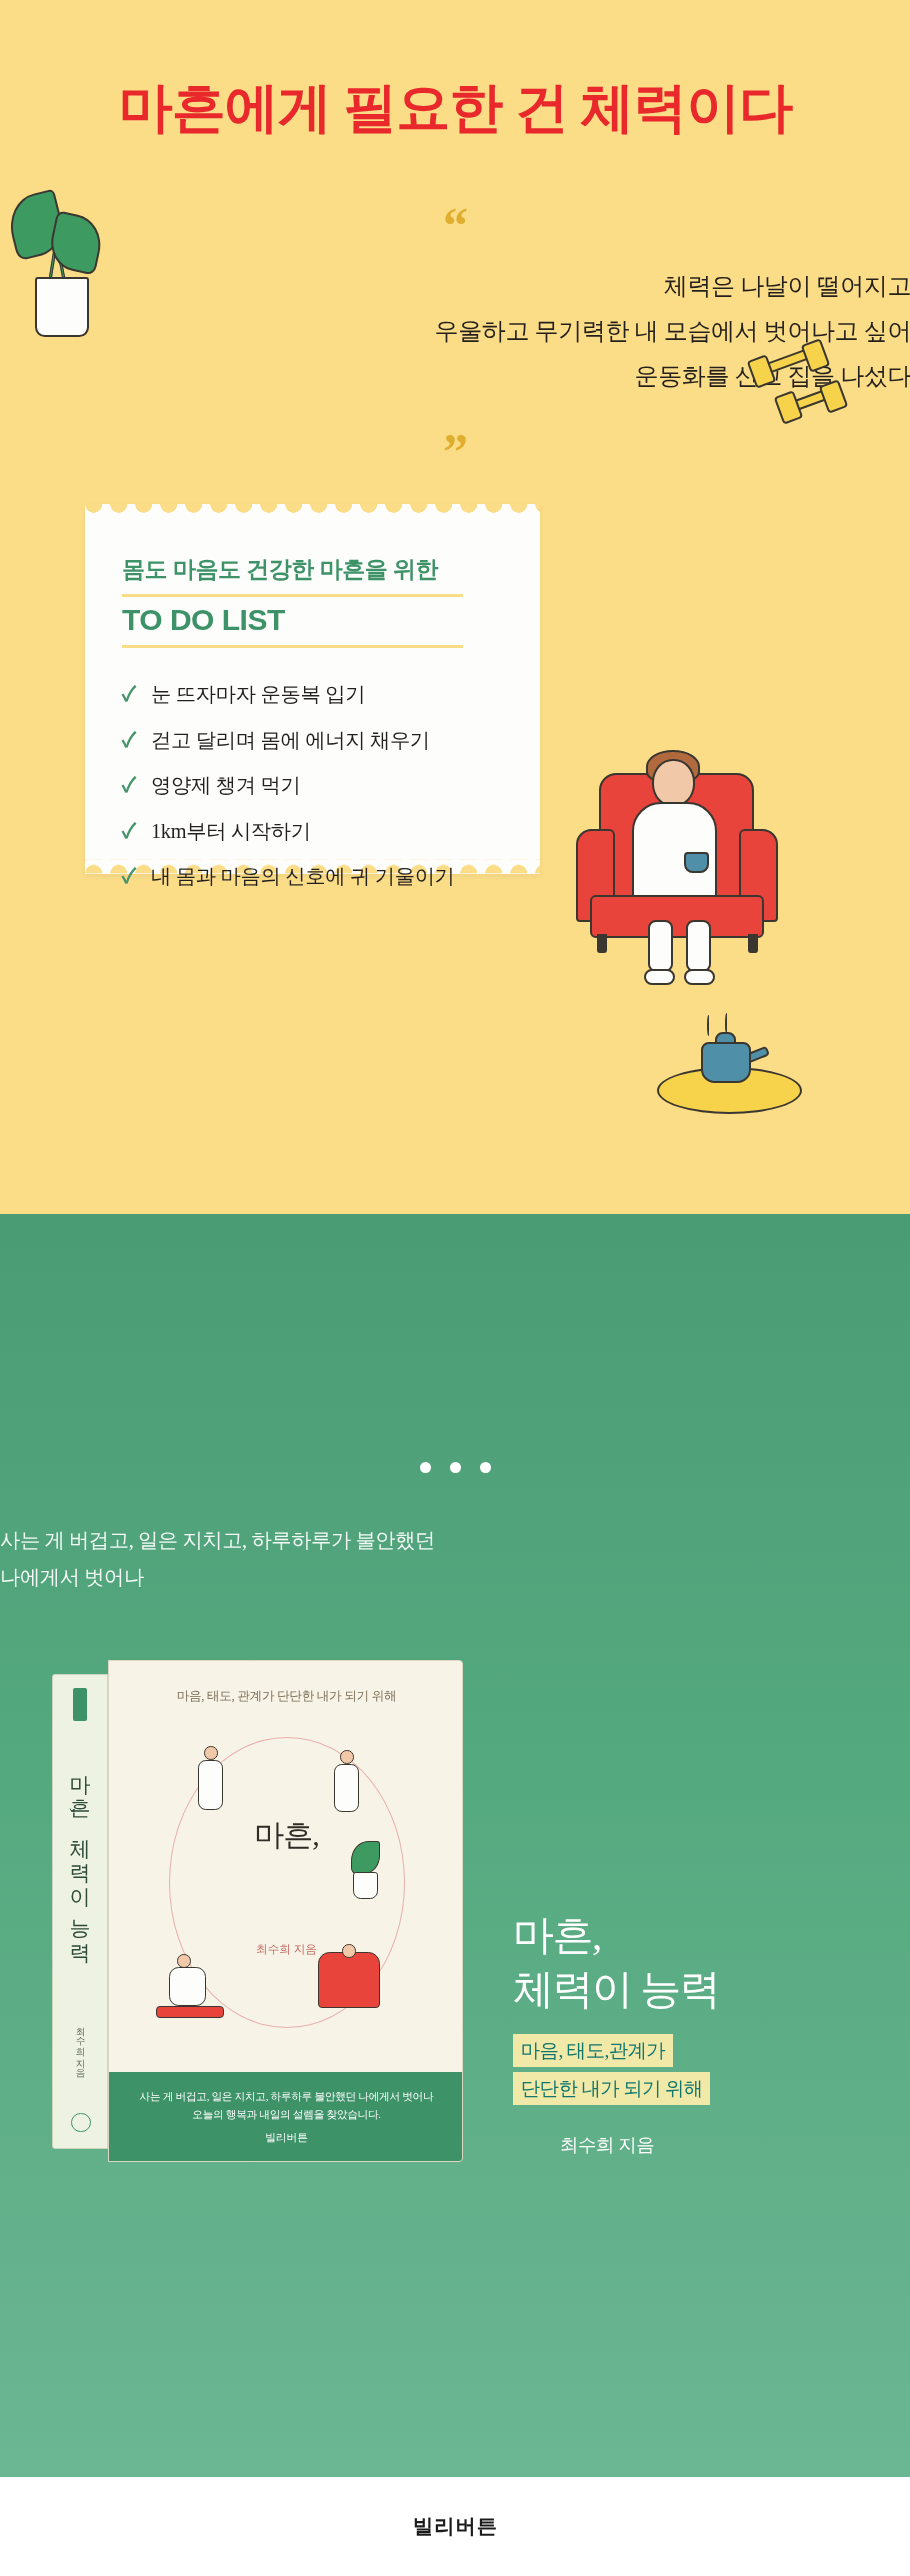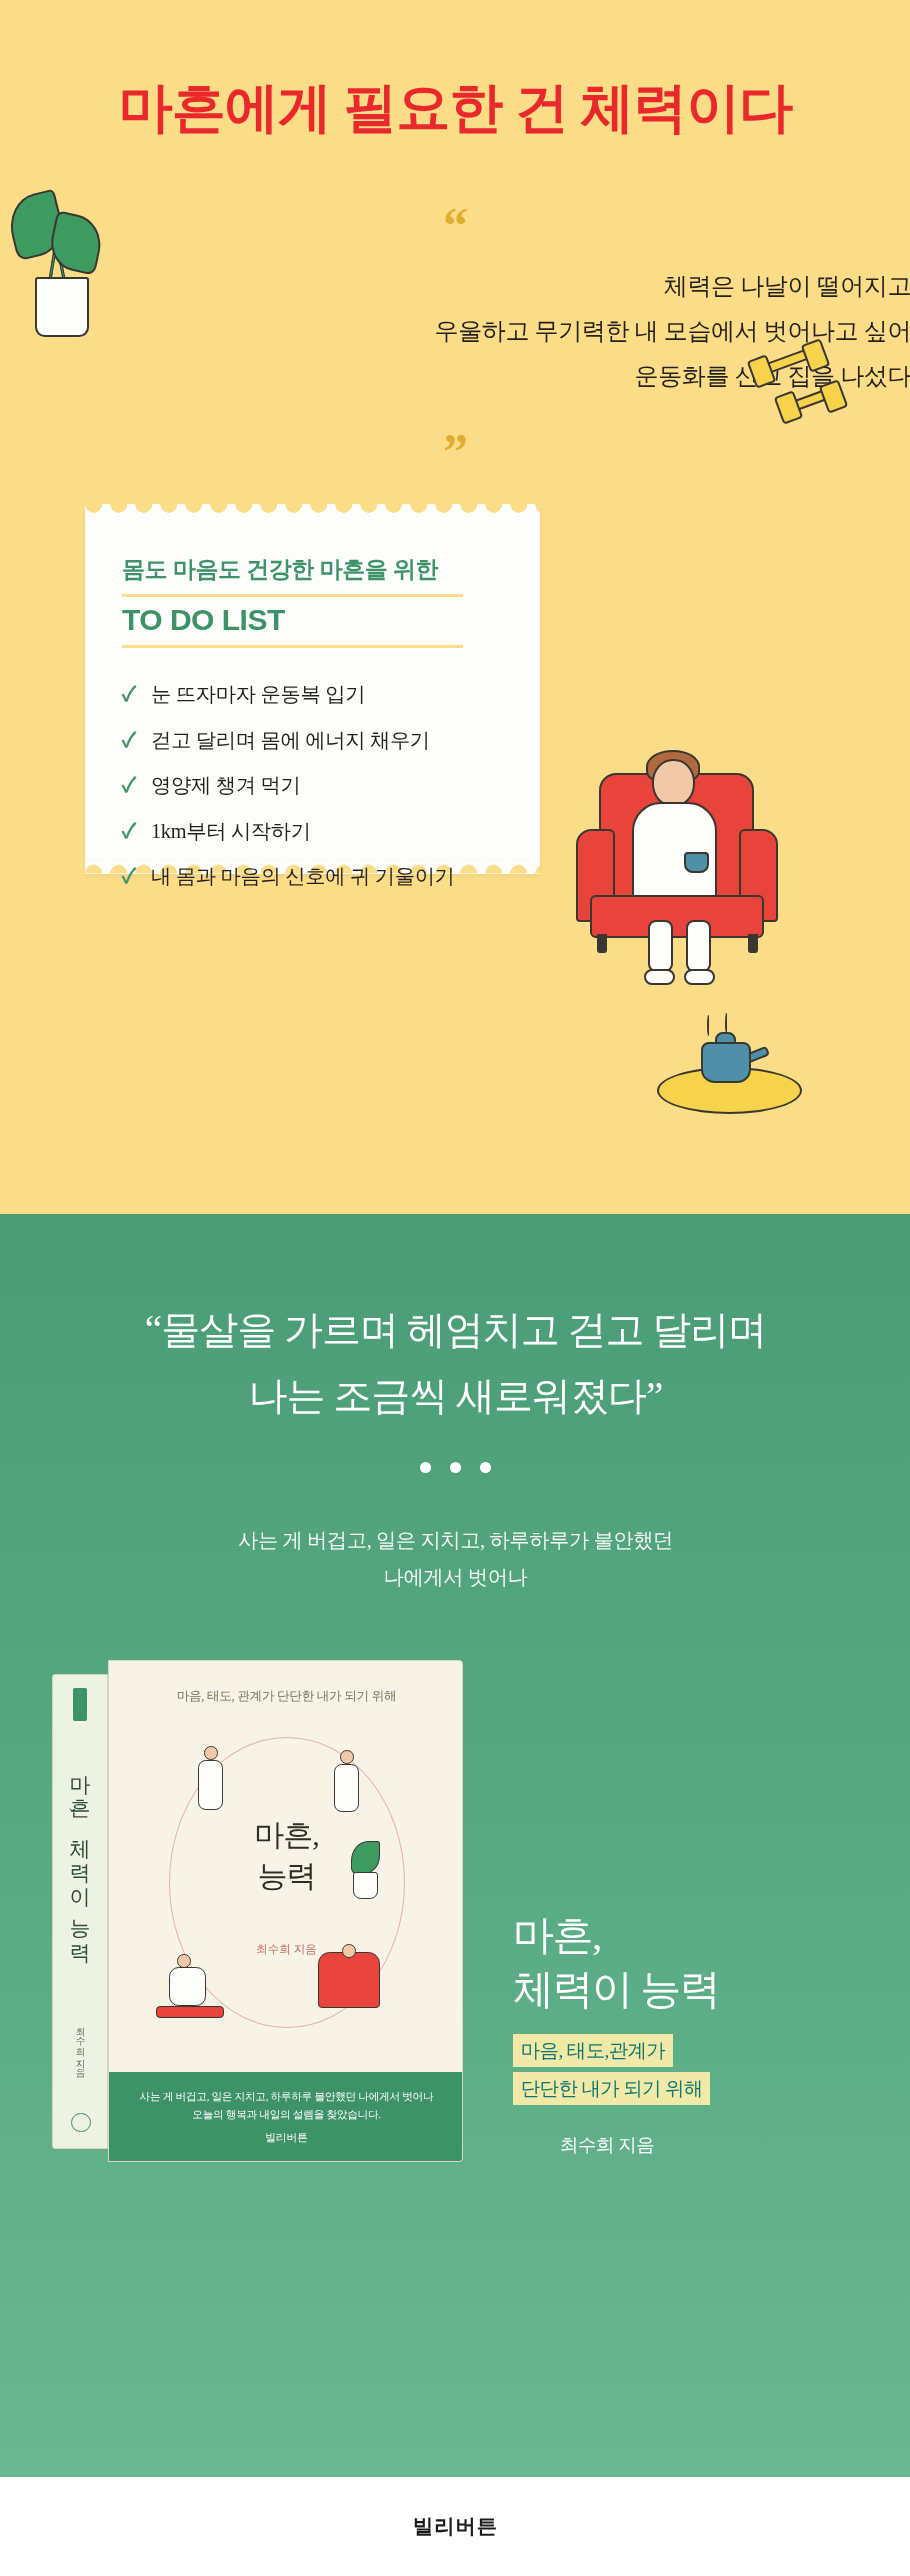--- a/index.html
+++ b/index.html
@@ -274,21 +274,21 @@
     justify-content: center;
     gap: 19.4px;
   }
   .dot { width: 10.7px; height: 10.7px; border-radius: 50%; background: #ffffff; }
 
   .green-sub {
     position: absolute;
     top: 308px;
     left: 0;
     width: 911px;
-    text-align: center;
+    text-align: left;
     color: #f4f9f6;
     font-size: 20.3px;
     line-height: 37px;
     letter-spacing: -0.4px;
   }
 
   
   .book { position: absolute; left: 52px; top: 446px; width: 417px; height: 504px; }
   .book-spine {
     position: absolute; left: 0; top: 13.6px; width: 56px; height: 475px;
@@ -479,24 +479,20 @@
       <div class="rug"></div>
       <div class="teapot-spout"></div>
       <div class="teapot"></div>
       <div class="teapot-lid"></div>
     </div>
 
   </section>
 
   <section class="sec-green">
 
-    <div class="big-quote">
-      <div>“물살을 가르며 헤엄치고 걷고 달리며</div>
-      <div>나는 조금씩 새로워졌다”</div>
-    </div>
 
     <div class="dots">
       <span class="dot"></span>
       <span class="dot"></span>
       <span class="dot"></span>
     </div>
 
     <div class="green-sub">
       <div>사는 게 버겁고, 일은 지치고, 하루하루가 불안했던</div>
       <div>나에게서 벗어나</div>
@@ -522,21 +518,20 @@
         <div class="fig fig-green" style="left:242px; top:180px; width:29px; height:33px; border-radius:60% 10% 55% 18%;"></div>
         <div class="fig" style="left:244px; top:211px; width:25px; height:27px; border-radius:2.9px 2.9px 7.8px 7.8px;"></div>
         <div class="fig fig-skin" style="left:68px; top:293px; width:13.6px; height:13.6px; border-radius:50%;"></div>
         <div class="fig" style="left:60px; top:306px; width:37px; height:39px; border-radius:9.7px;"></div>
         <div class="fig fig-red" style="left:47px; top:345px; width:68px; height:11.6px; border-radius:3.9px;"></div>
         <div class="fig fig-red" style="left:209px; top:291px; width:62px; height:56px; border-radius:11.6px 11.6px 3.9px 3.9px;"></div>
         <div class="fig fig-skin" style="left:233px; top:283px; width:13.6px; height:13.6px; border-radius:50%;"></div>
 
         <div class="face-title">
           <div>마흔,</div>
-          <div>능력</div>
         </div>
 
         <div class="face-author">최수희 지음</div>
 
         <div class="face-bottom-band">
           <div class="band-text">사는 게 버겁고, 일은 지치고, 하루하루 불안했던 나에게서 벗어나</div>
           <div class="band-text">오늘의 행복과 내일의 설렘을 찾았습니다.</div>
           <div class="band-logo">빌리버튼</div>
         </div>
       </div>

